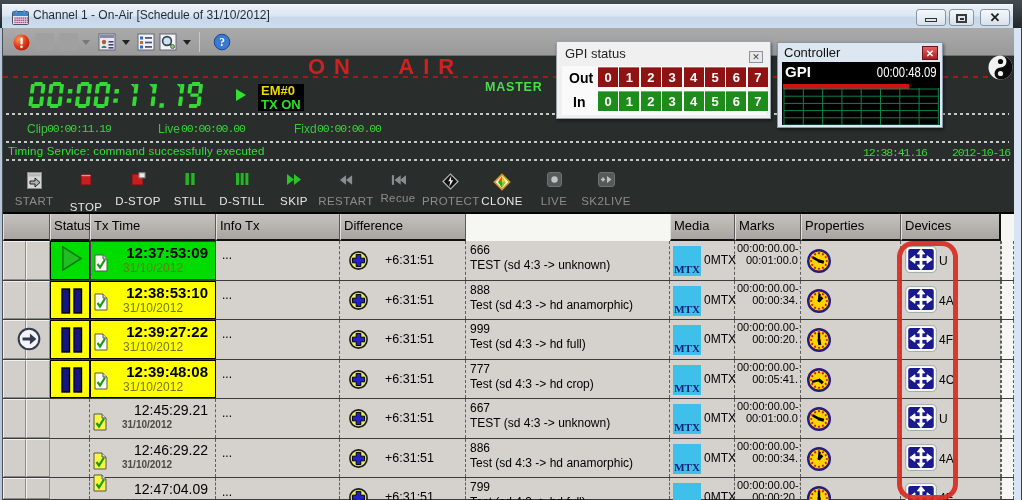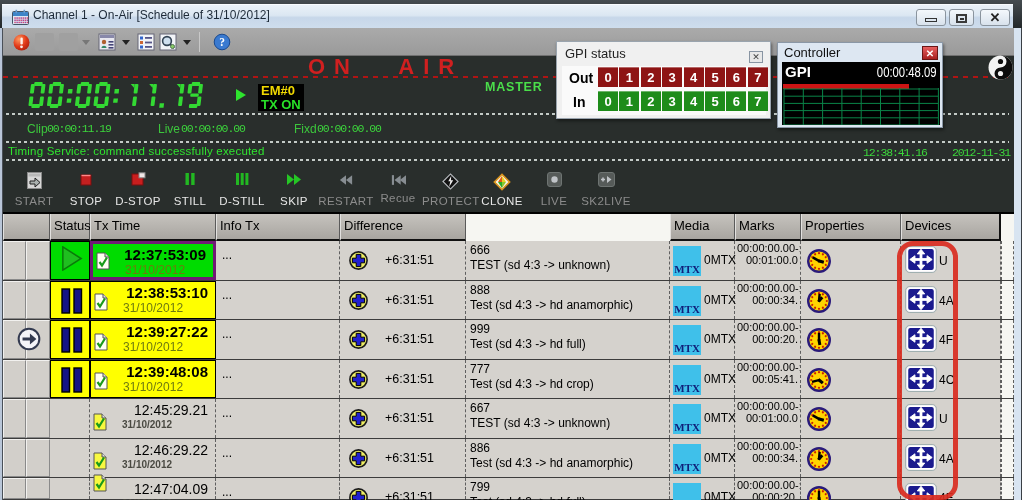--- a/index.html
+++ b/index.html
@@ -179,36 +179,36 @@
 <div class="dash" style="top:113px"></div>
 <div style="position:absolute;left:27px;top:122px;font-size:12px;color:#3cc63c">Clip</div>
 <div class="led" style="left:47px;top:122px">00:00:11.19</div>
 <div style="position:absolute;left:158px;top:122px;font-size:12px;color:#3cc63c">Live</div>
 <div class="led" style="left:181px;top:122px">00:00:00.00</div>
 <div style="position:absolute;left:294px;top:122px;font-size:12px;color:#3cc63c">Fixd</div>
 <div class="led" style="left:317px;top:122px">00:00:00.00</div>
 <div class="dash" style="top:141px"></div>
 <div style="position:absolute;left:8px;top:145px;font-size:11.5px;color:#2fe42f;letter-spacing:0.2px">Timing Service: command successfully executed</div>
 <div class="led" style="left:863px;top:146px">12:38:41.16</div>
-<div class="led" style="left:952px;top:146px">2012-11-31</div>
+<div class="led" style="left:952px;top:146px">2012-10-16</div>
 <div class="dash" style="top:158.5px"></div>
 <div style="position:absolute;left:6px;top:172px;width:56px;text-align:center">
       <div style="height:20px"><svg width="15" height="17" viewBox="0 0 15 17">
           <rect x="0.5" y="0.5" width="14" height="16" fill="#d6d6d6" stroke="#8a8a8a"></rect>
           <rect x="1.5" y="1.5" width="12" height="3" fill="#b8b8b8"></rect>
           <path d="M3 9 H8 V6 L13 10.5 L8 15 V12 H3 Z" fill="#aab0ae" stroke="#222" stroke-width="1"></path>
         </svg></div>
       <div style="font-size:11.5px;color:#8c8c8c;margin-top:3px;letter-spacing:0.4px;white-space:nowrap">START</div>
     </div>
     <div style="position:absolute;left:58px;top:172px;width:56px;text-align:center">
       <div style="height:20px"><svg width="12" height="12" viewBox="0 0 12 12">
           <rect x="1" y="1" width="10" height="10" fill="#c42020" stroke="#7a0f0f"></rect>
           <path d="M1.5 1.5 H10.5" stroke="#ff8888" stroke-width="1.4"></path>
         </svg></div>
-      <div style="font-size:11.5px;color:#e6e6e6;margin-top:3px;letter-spacing:0.4px;white-space:nowrap">STOP</div>
+      <div style="font-size:11.5px;color:#e6e6e6;margin-top:9px;letter-spacing:0.4px;white-space:nowrap">STOP</div>
     </div>
     <div style="position:absolute;left:110px;top:172px;width:56px;text-align:center">
       <div style="height:20px"><svg width="15" height="14" viewBox="0 0 15 14">
           <rect x="1" y="2" width="11" height="11" fill="#c81e1e" stroke="#7a0f0f"></rect>
           <rect x="8" y="0.8" width="6" height="5" fill="#f0e8e8" stroke="#888"></rect>
         </svg></div>
       <div style="font-size:11.5px;color:#e6e6e6;margin-top:3px;letter-spacing:0.4px;white-space:nowrap">D-STOP</div>
     </div>
     <div style="position:absolute;left:162px;top:172px;width:56px;text-align:center">
       <div style="height:20px"><svg width="12" height="14" viewBox="0 0 12 14">
@@ -293,21 +293,21 @@
       <div class="hcell" style="left:898px;width:100px">Devices</div>
 </div>
 <div class="row" style="top:241px;height:39.5px">
       <div class="icell" style="left:0px;width:23px;"></div>
       <div class="icell" style="left:23px;width:24px;"></div>
       <div class="cell" style="left:47px;width:40px;background:#00dc00;border:1px solid #000;">
         <svg width="25" height="25" viewBox="0 0 26 26" style="position:absolute;left:8px;top:4px">
           <path d="M4 1 L23 13 L4 25 Z" fill="#1fbf1f" stroke="#0a7a0a" stroke-width="1.6"></path>
         </svg>
       </div>
-      <div class="cell" style="left:87px;width:126px;background:#00dc00;border:3px solid #701a75;">
+      <div class="cell" style="left:87px;width:126px;background:#00dc00;border:1px solid #701a75;">
         <div class="t1b">12:37:53:09</div>
         <div class="dt1">31/10/2012</div>
         <div style="position:absolute;left:3px;bottom:3px"><svg width="15" height="18" viewBox="0 0 15 18">
             <path d="M1 1 H9 L13 5 V17 H1 Z" fill="#fffff2" stroke="#555" stroke-width="1"></path>
             <path d="M9 1 L9 5 L13 5" fill="#ddd" stroke="#555" stroke-width="1"></path>
             <path d="M3.5 10 L6 13.5 L11 5.5" fill="none" stroke="#1a9a1a" stroke-width="2.2"></path>
           </svg></div>
       </div>
       <div class="cell" style="left:213px;width:124px;">
         <div style="position:absolute;left:6px;top:7px;font-size:12px">...</div>

